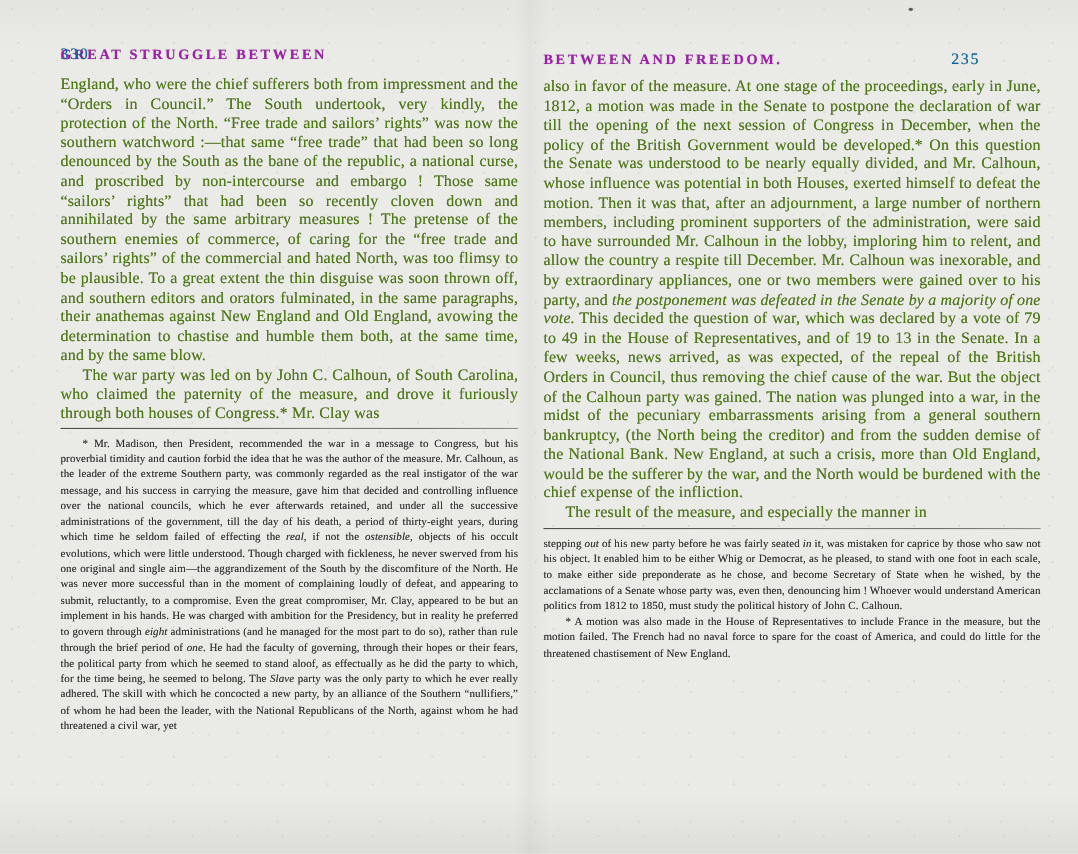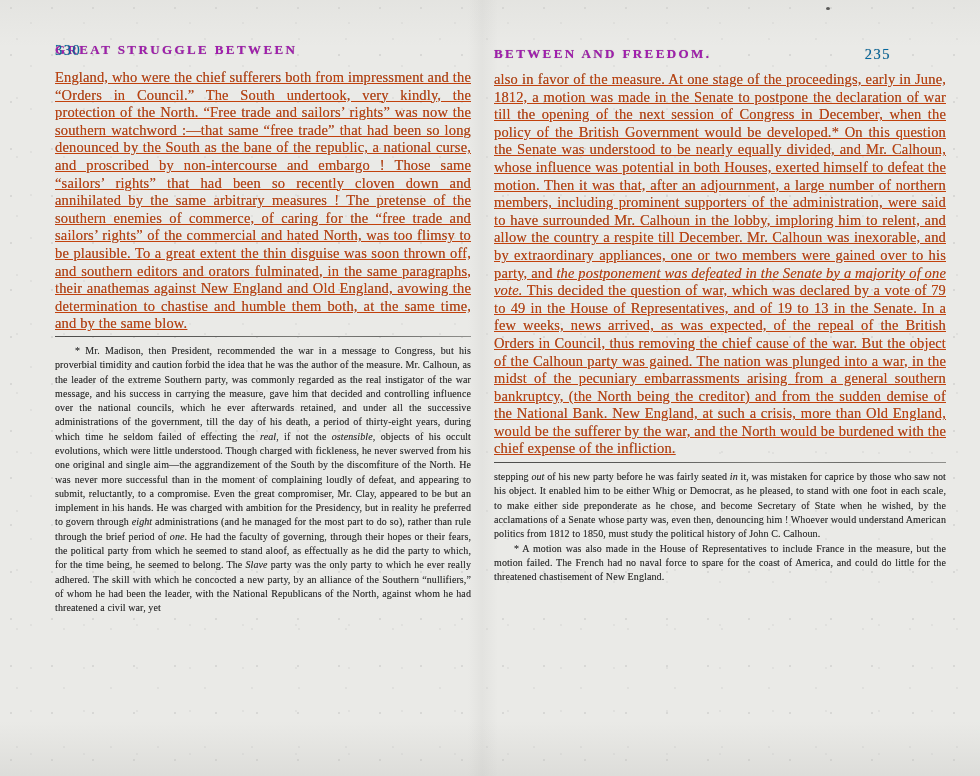--- a/index.html
+++ b/index.html
@@ -25,23 +25,22 @@
   }
   .page-num {
     position: absolute; top: 0; font-size: 14.5px; letter-spacing: 1.5px;
     color: #0369a1; font-weight: normal;
     text-shadow: 0 0 0.7px rgba(40,40,40,0.5);
   }
   .page-num.left-pos  { left: 0; }
   .page-num.right-pos { right: 55px; }
   .main-text {
     text-align: justify; font-size: 14.5px; line-height: 17.6px;
-    letter-spacing: 0.15px; color: #c2410c;
+    letter-spacing: 0.15px; color: #4d7c0f;
     text-shadow: 0 0 0.6px rgba(45,45,45,0.55);
-    text-decoration: underline;
   }
   .main-text p, .footnotes p { margin: 0; }
   .indented { text-indent: 20px; }
   .footnote-rule {
     height: 1px; border: none; margin: 0;
     background: linear-gradient(90deg, #4d4d4b 0%, #5c5c5a 35%, #7e7e7b 60%, #6d6d6a 78%, #8f8f8c 100%);
   }
   .footnotes {
     text-align: justify; font-size: 10px; line-height: 14.3px;
     letter-spacing: 0.1px; color: #2e2e2e;
@@ -64,33 +63,35 @@
 
 <div class="speck"></div>
 
 <div class="page" id="left-page">
   <div class="page-header">
     <span class="page-num left-pos">330</span>
     <div class="running-header">GREAT STRUGGLE BETWEEN</div>
   </div>
   <div class="main-text">
     <p><span>England, who were the chief sufferers both from impressment and the “Orders in Council.”  The South undertook, very kindly, the protection of the North.  “Free trade and sailors’ rights” was now the southern watchword :—that same “free trade” that had been so long denounced by the South as the bane of the republic, a national curse, and proscribed by non-intercourse and embargo !  Those same “sailors’ rights” that had been so recently cloven down and annihilated by the same arbitrary measures !  The pretense of the southern enemies of commerce, of caring for the “free trade and sailors’ rights” of the commercial and hated North, was too flimsy to be plausible.  To a great extent the thin disguise was soon thrown off, and southern editors and orators fulminated, in the same paragraphs, their anathemas against New England and Old England, avowing the determination to chastise and humble them both, at the same time, and by the same blow.</span></p>
+    <p class="indented"><span>The war party was led on by John C. Calhoun, of South Carolina, who claimed the paternity of the measure, and drove it furiously through both houses of Congress.*   Mr. Clay was</span></p>
   </div>
   <hr class="footnote-rule">
   <div class="footnotes">
     <p class="indented"><span>* Mr. Madison, then President, recommended the war in a message to Congress, but his proverbial timidity and caution forbid the idea that he was the author of the measure.  Mr. Calhoun, as the leader of the extreme Southern party, was commonly regarded as the real instigator of the war message, and his success in carrying the measure, gave him that decided and controlling influence over the national councils, which he ever afterwards retained, and under all the successive administrations of the government, till the day of his death, a period of thirty-eight years, during which time he seldom failed of effecting the </span><span class="it">real</span><span>, if not the </span><span class="it">ostensible</span><span>, objects of his occult evolutions, which were little understood.  Though charged with fickleness, he never swerved from his one original and single aim—the aggrandizement of the South by the discomfiture of the North.  He was never more successful than in the moment of complaining loudly of defeat, and appearing to submit, reluctantly, to a compromise.  Even the great compromiser, Mr. Clay, appeared to be but an implement in his hands.  He was charged with ambition for the Presidency, but in reality he preferred to govern through </span><span class="it">eight</span><span> administrations (and he managed for the most part to do so), rather than rule through the brief period of </span><span class="it">one</span><span>.  He had the faculty of governing, through their hopes or their fears, the political party from which he seemed to stand aloof, as effectually as he did the party to which, for the time being, he seemed to belong.  The </span><span class="it">Slave</span><span> party was the only party to which he ever really adhered.  The skill with which he concocted a new party, by an alliance of the Southern “nullifiers,” of whom he had been the leader, with the National Republicans of the North, against whom he had threatened a civil war, yet</span></p>
   </div>
 </div>
 
 <div class="page" id="right-page">
   <div class="page-header">
     <div class="running-header">BETWEEN AND FREEDOM.</div>
     <span class="page-num right-pos">235</span>
   </div>
   <div class="main-text">
     <p><span>also in favor of the measure.  At one stage of the proceedings, early in June, 1812, a motion was made in the Senate to postpone the declaration of war till the opening of the next session of Congress in December, when the policy of the British Government would be developed.*   On this question the Senate was understood to be nearly equally divided, and Mr. Calhoun, whose influence was potential in both Houses, exerted himself to defeat the motion.  Then it was that, after an adjournment, a large number of northern members, including prominent supporters of the administration, were said to have surrounded Mr. Calhoun in the lobby, imploring him to relent, and allow the country a respite till December.  Mr. Calhoun was inexorable, and by extraordinary appliances, one or two members were gained over to his party, and </span><span class="it">the postponement was defeated in the Senate by a majority of one vote.</span><span>  This decided the question of war, which was declared by a vote of 79 to 49 in the House of Representatives, and of 19 to 13 in the Senate.  In a few weeks, news arrived, as was expected, of the repeal of the British Orders in Council, thus removing the chief cause of the war.  But the object of the Calhoun party was gained.  The nation was plunged into a war, in the midst of the pecuniary embarrassments arising from a general southern bankruptcy, (the North being the creditor) and from the sudden demise of the National Bank. New England, at such a crisis, more than Old England, would be the sufferer by the war, and the North would be burdened with the chief expense of the infliction.</span></p>
+    <p class="indented"><span>The result of the measure, and especially the manner in</span></p>
   </div>
   <hr class="footnote-rule">
   <div class="footnotes">
     <p><span>stepping </span><span class="it">out</span><span> of his new party before he was fairly seated </span><span class="it">in</span><span> it, was mistaken for caprice by those who saw not his object.  It enabled him to be either Whig or Democrat, as he pleased, to stand with one foot in each scale, to make either side preponderate as he chose, and become Secretary of State when he wished, by the acclamations of a Senate whose party was, even then, denouncing him !  Whoever would understand American politics from 1812 to 1850, must study the political history of John C. Calhoun.</span></p>
     <p class="indented"><span>* A motion was also made in the House of Representatives to include France in the measure, but the motion failed.  The French had no naval force to spare for the coast of America, and could  do little for the threatened chastisement of New England.</span></p>
   </div>
 </div>
 
 </body></html>

